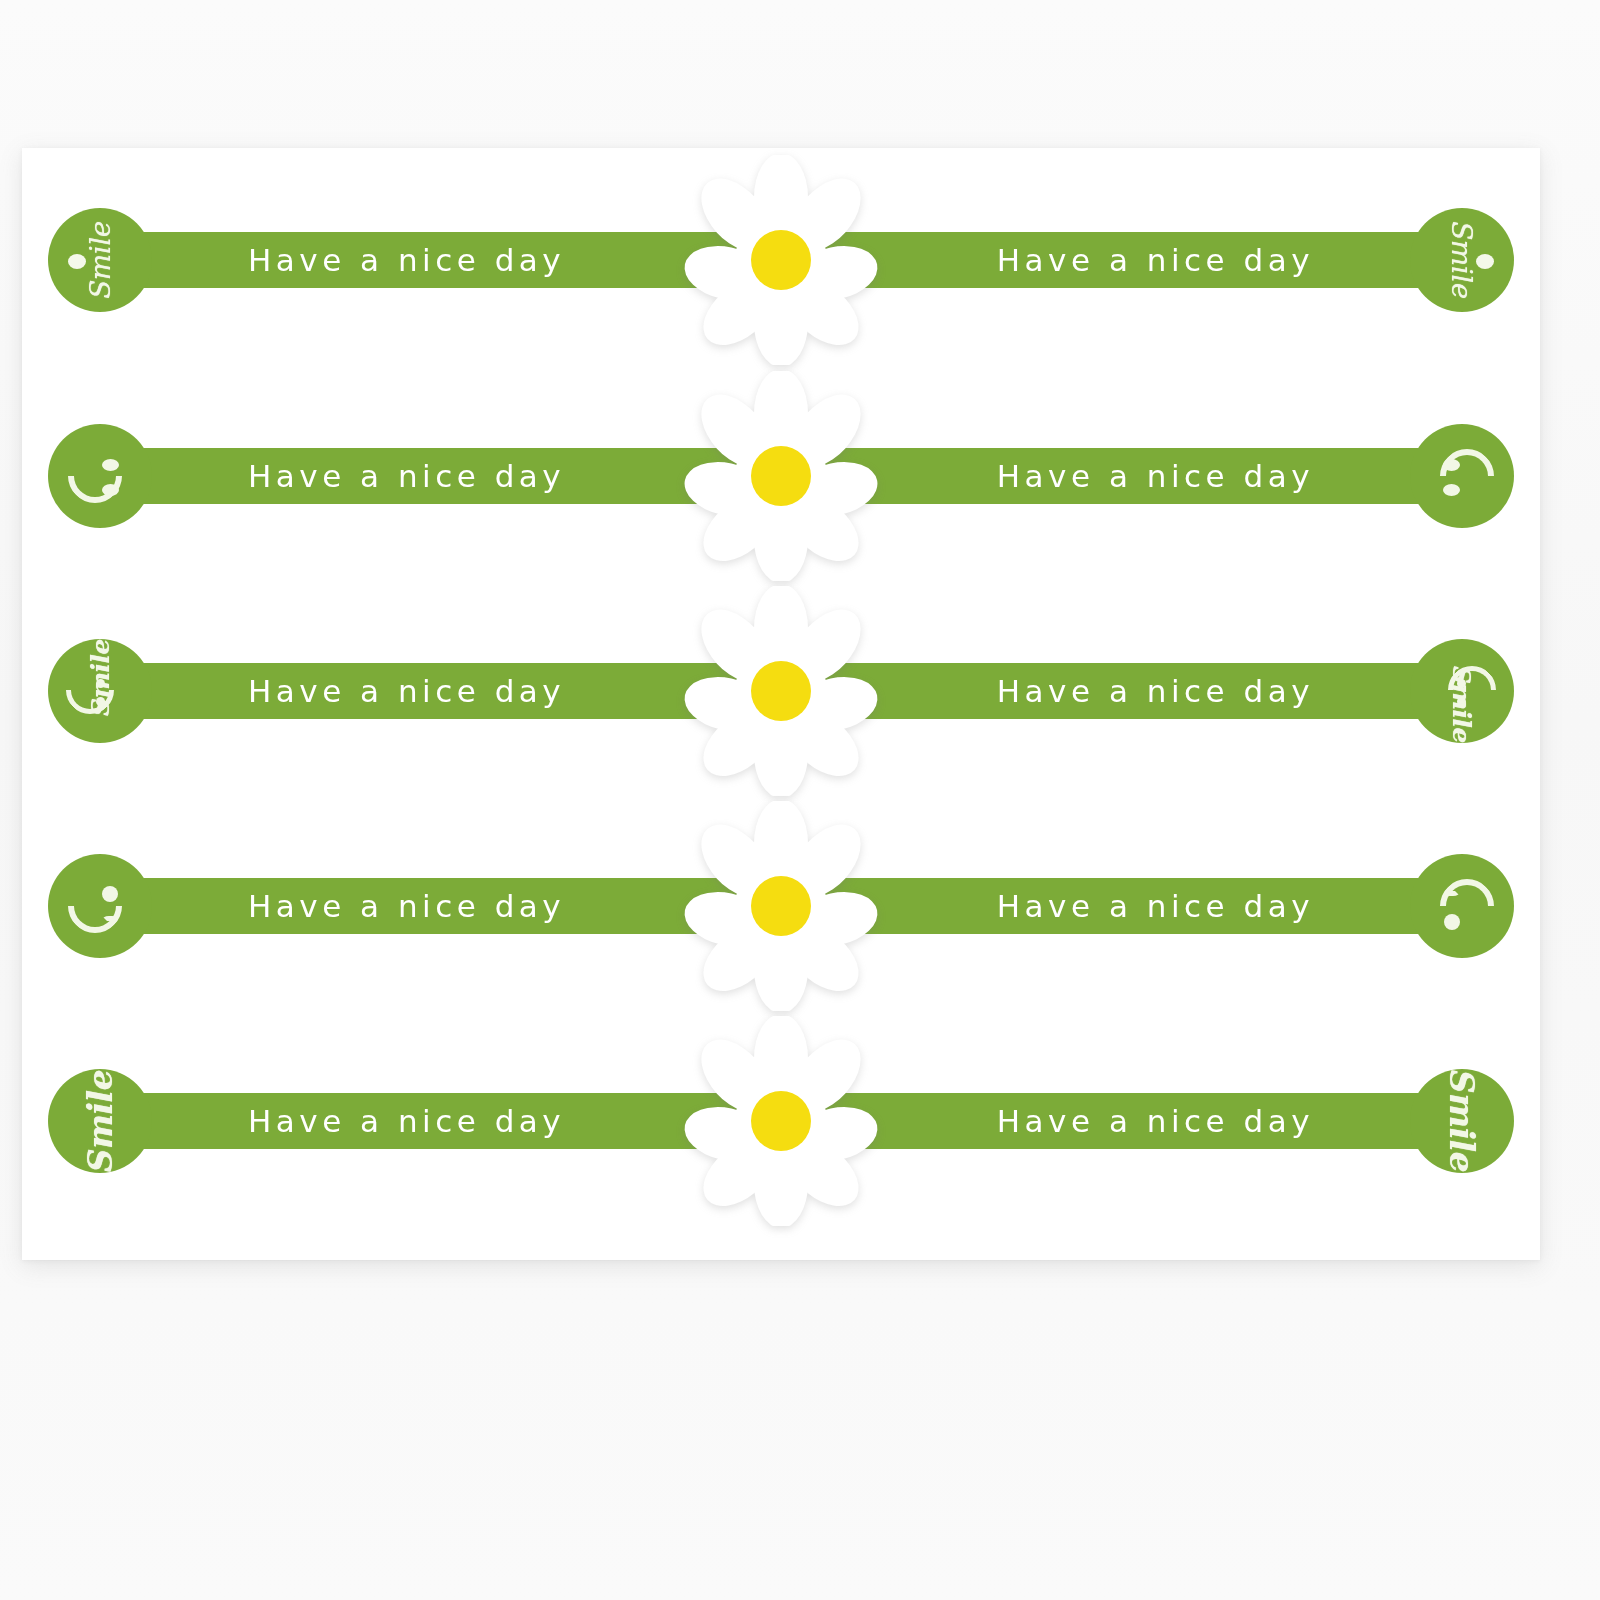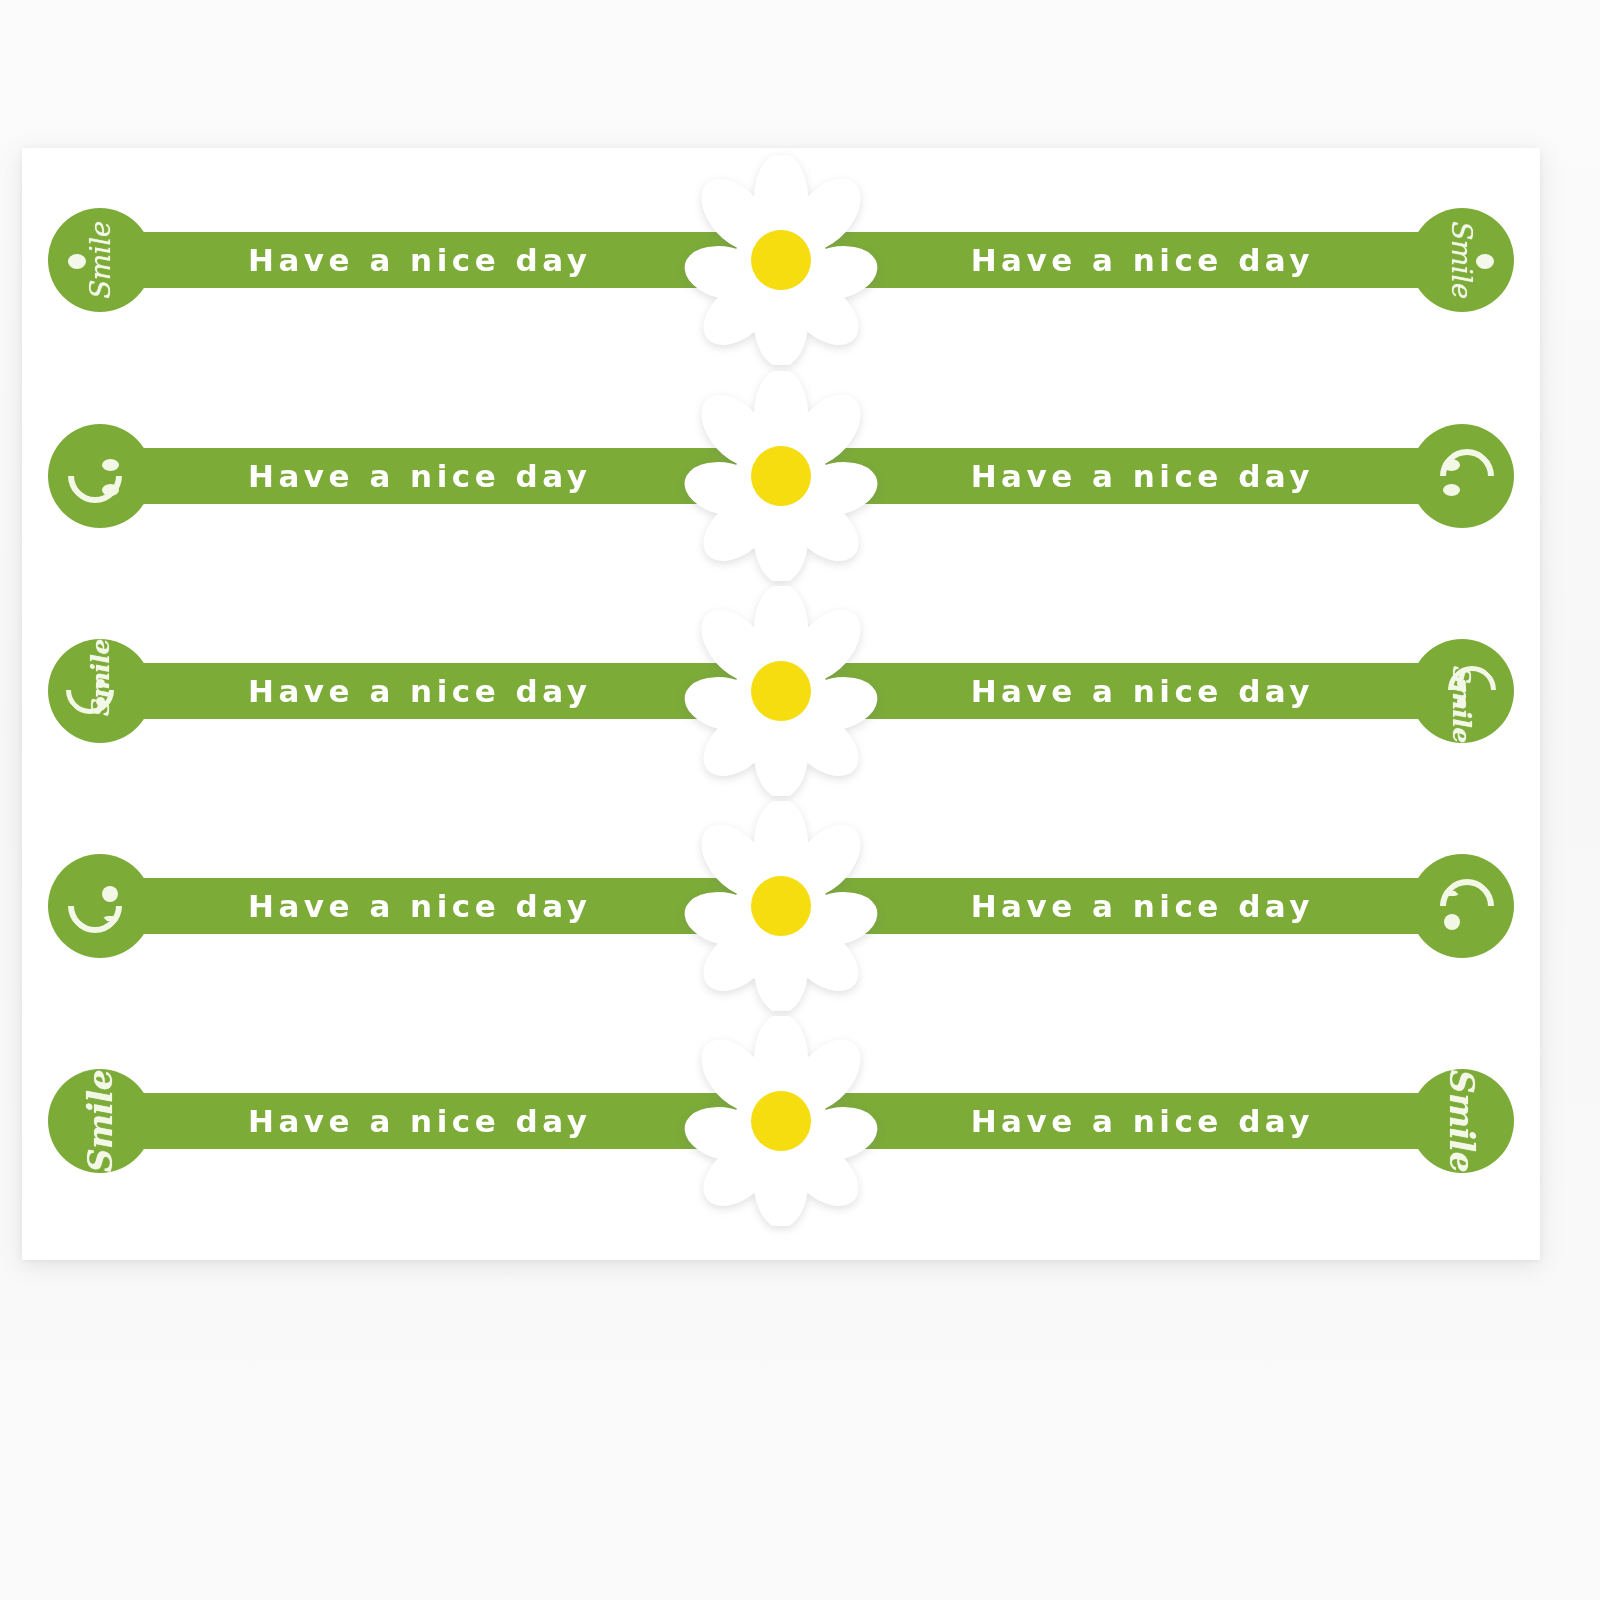--- a/index.html
+++ b/index.html
@@ -78,21 +78,21 @@
   .cap.left  { left: 0; }
   .cap.right { right: 0; }
 
   
   .slogan {
     position: absolute;
     top: 50%;
     transform: translateY(-50%);
     color: #ffffff;
     font-family: "DejaVu Sans", sans-serif;
-    font-weight: 700;
+    font-weight: 400;
     font-size: 31px;
     letter-spacing: 4.5px;
     white-space: nowrap;
     text-align: center;
   }
   .slogan.a { left: 200px; }
   .slogan.b { right: 200px; }
 
   
   .cap-art {

